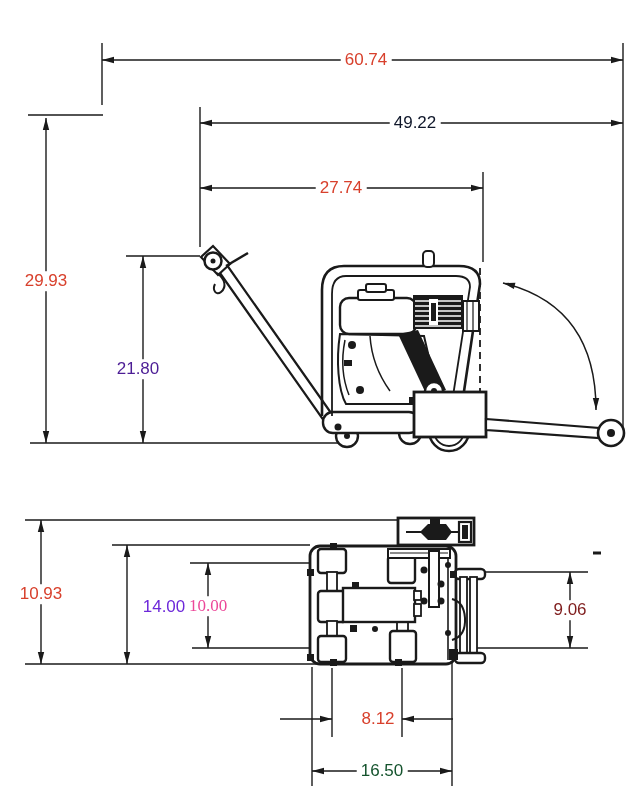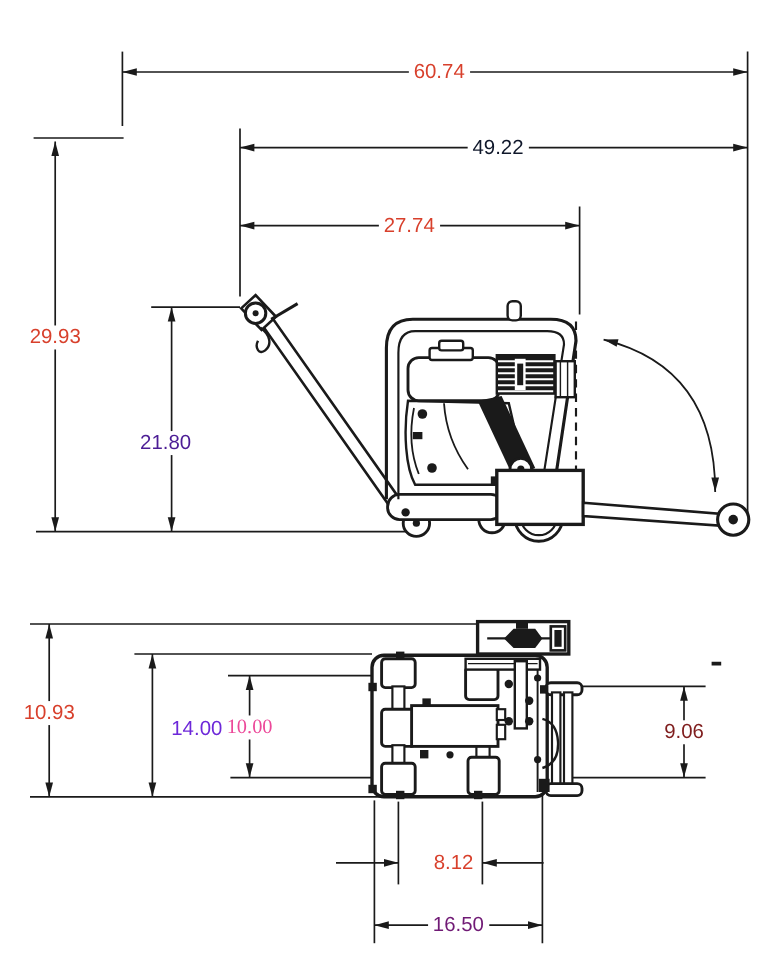--- a/index.html
+++ b/index.html
@@ -181,15 +181,15 @@
 <span class="dim" style="left: 415px; top: 123px; color: #0f172a;">49.22</span>
 <span class="dim" style="left: 341px; top: 188px; color: rgb(216, 64, 44);">27.74</span>
 <span class="dim" style="left: 46px; top: 281px; color: rgb(216, 64, 44);">29.93</span>
 <span class="dim" style="left: 138px; top: 349px; color: #4c1d95; margin-top: 20px;">21.80</span>
 
 <span class="dim" style="left: 41px; top: 594px; color: rgb(216, 64, 44);">10.93</span>
 <span class="dim" style="left: 128px; top: 607px; color: #6d28d9; margin-left: 36px;">14.00</span>
 <span class="dim" style="left: 208px; top: 606px; color: #ec4899; font-family: Liberation Serif, serif;">10.00</span>
 <span class="dim" style="left: 550px; top: 610px; color: #7f1d1d; margin-left: 20px;">9.06</span>
 <span class="dim" style="left: 378px; top: 719px; color: rgb(216, 64, 44);">8.12</span>
-<span class="dim" style="left: 382px; top: 771px; color: #701a75;">16.50</span>
+<span class="dim" style="left: 382px; top: 771px; color: #14532d;">16.50</span>
 
 </div>
 
 </body></html>

